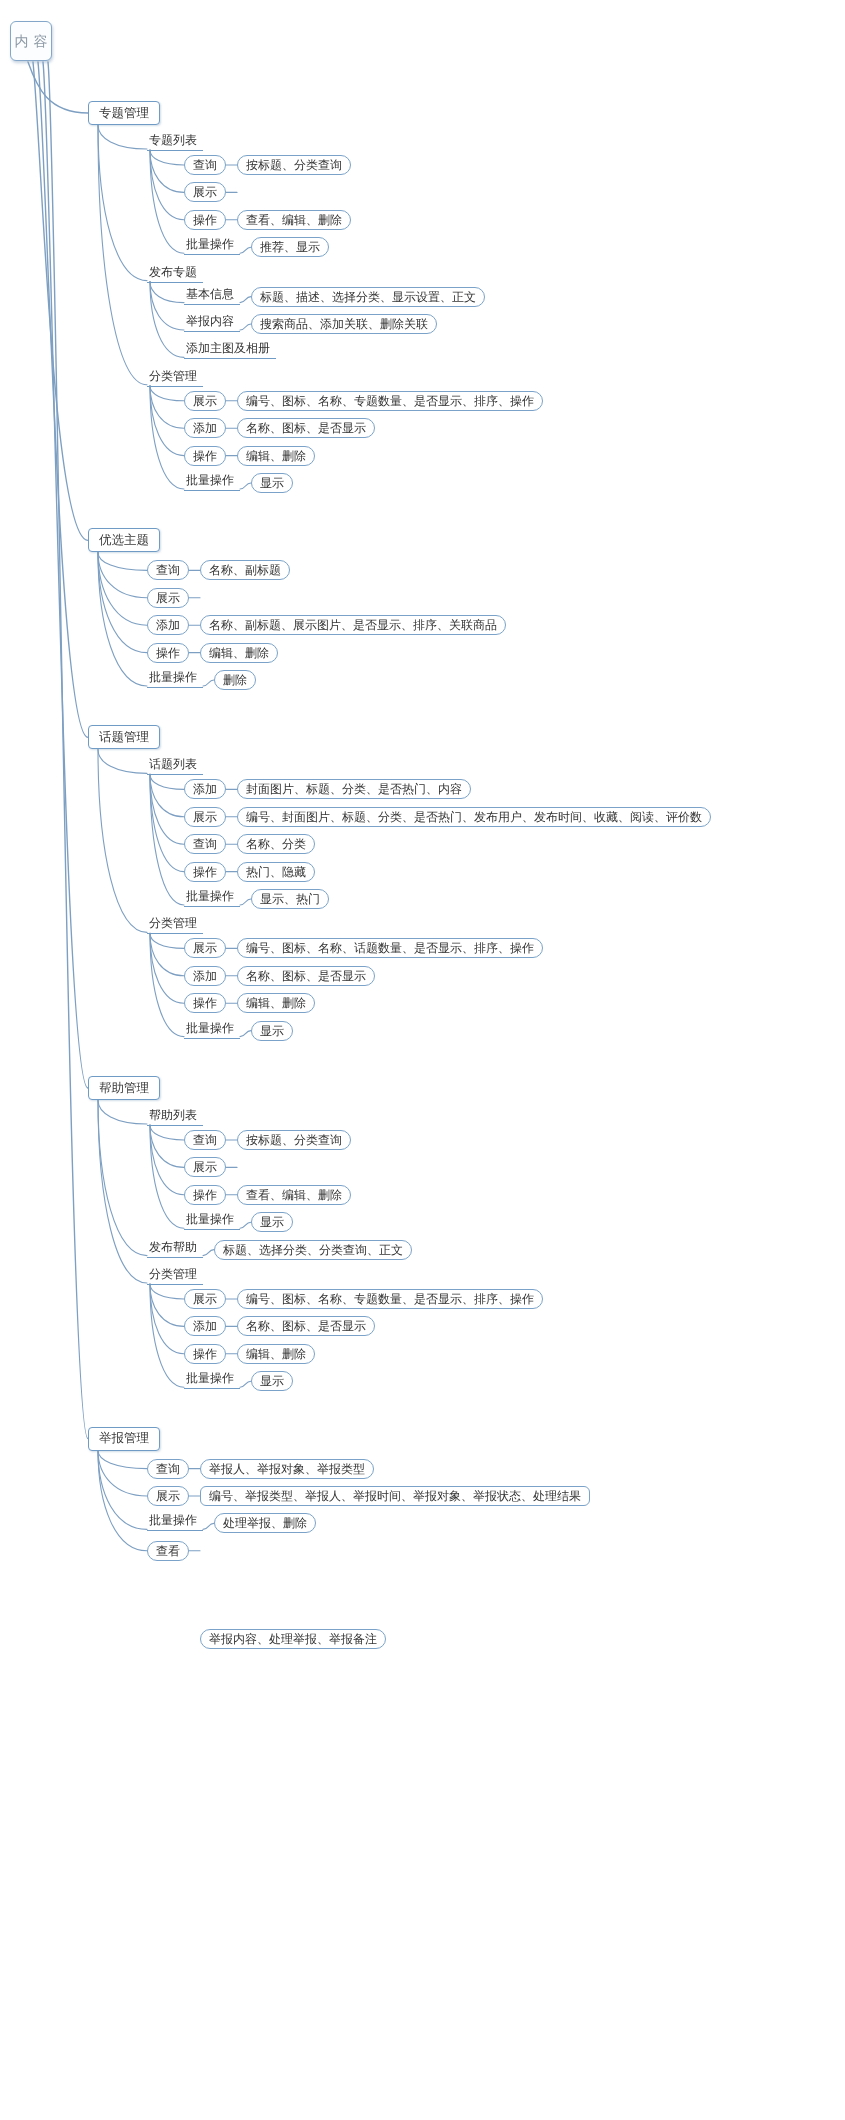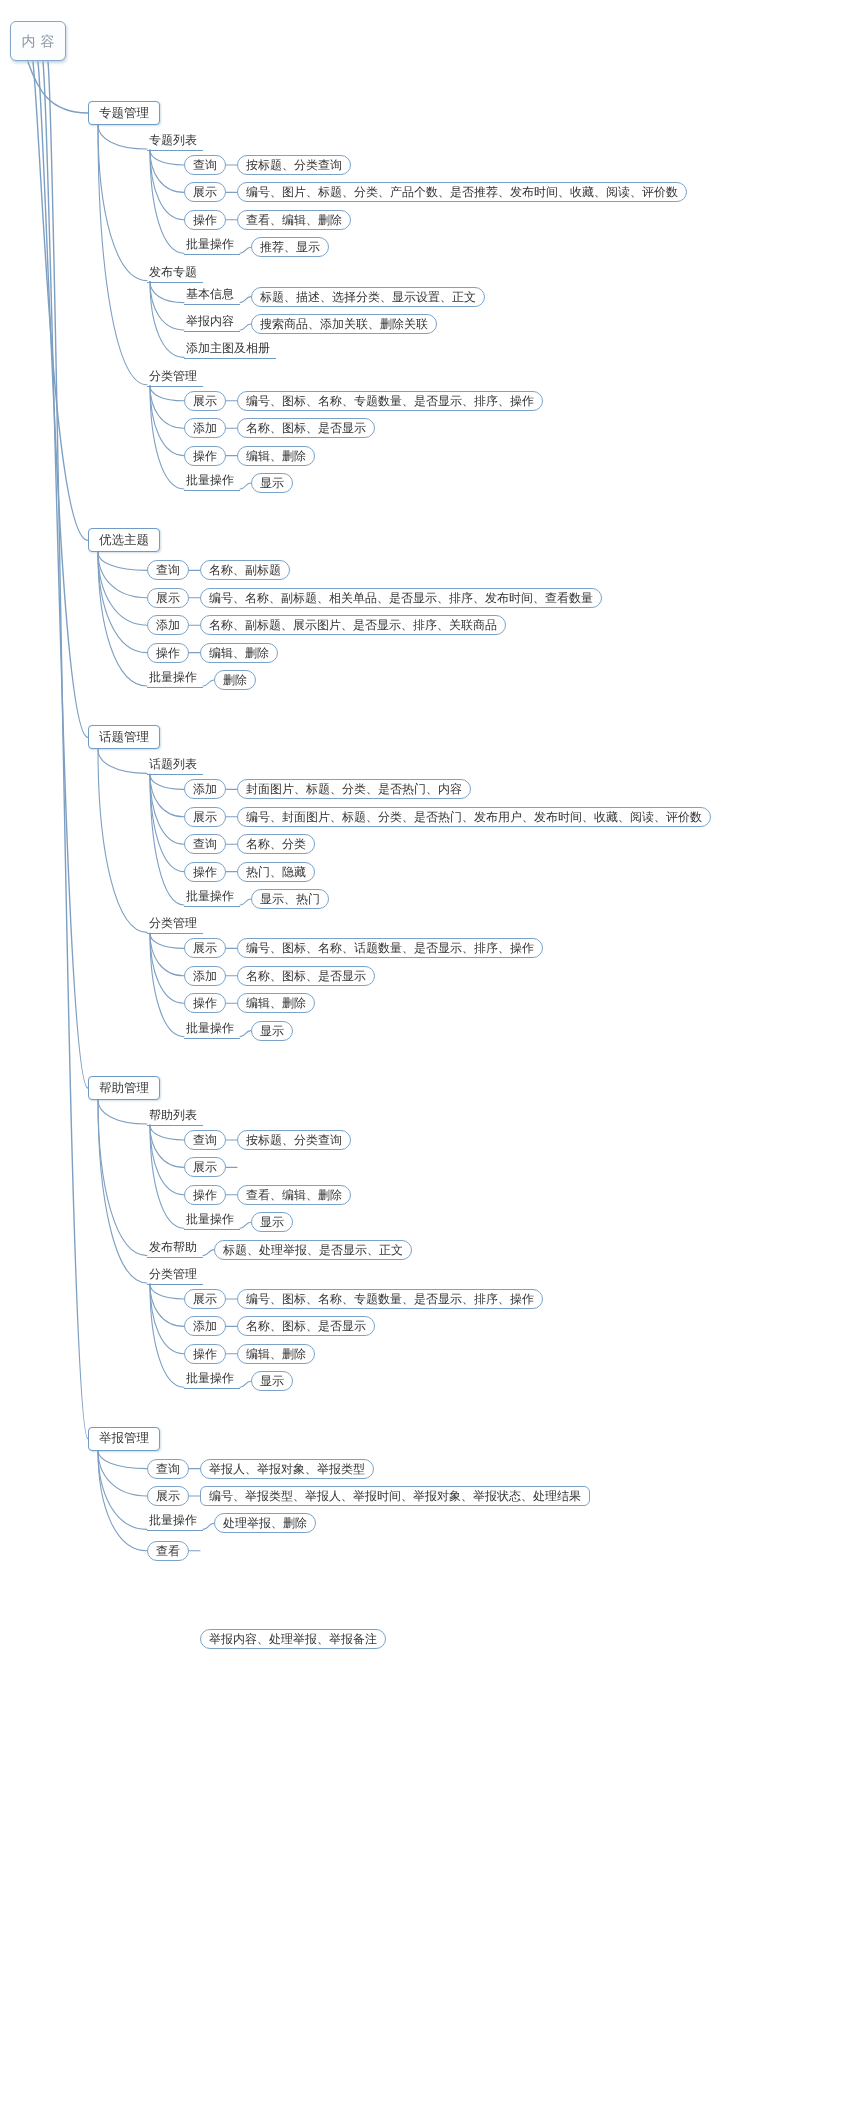--- a/index.html
+++ b/index.html
@@ -7,21 +7,21 @@
     position:relative;width:845px;height:2120px;background:#ffffff;overflow:hidden;
     font-family:"DejaVu Sans","Liberation Sans",sans-serif;
   }
   #links{position:absolute;left:0;top:0;}
   #nodes{position:absolute;left:0;top:0;width:100%;height:100%;}
   .node{
     position:absolute;white-space:nowrap;box-sizing:border-box;
     color:#333;font-size:12px;display:flex;align-items:center;line-height:1;
   }
   .n-root{
-    width:56px;height:40px;border:1px solid #84a7c9;border-radius:6px;background:#fbfdfe;
+    width:42px;height:40px;border:1px solid #84a7c9;border-radius:6px;background:#fbfdfe;
     box-shadow:1px 2px 3px rgba(130,160,190,.45);
     justify-content:center;font-size:14px;color:#8d99a6;letter-spacing:5px;text-indent:5px;
   }
   .n-rect{
     height:24px;padding:0 10px;border:1px solid #6f9bc4;border-radius:4px;background:#ffffff;
     box-shadow:1px 1px 2px rgba(130,160,190,.35);color:#3a3a3a;font-size:12.5px;
   }
   .n-box,.n-leaf{
     height:20px;padding:0 8px;border:1px solid #7ba3c9;border-radius:10px;background:#ffffff;
   }
@@ -122,21 +122,20 @@
       <path d="M 203 1529.4000000000005 C 209 1529.4000000000005, 208 1523.4000000000005, 214 1523.4000000000005" fill="none" stroke="#7d9fc2" stroke-width="1.1" stroke-linecap="round"></path>
       <path d="M 189 1550.8000000000006 C 195 1550.8000000000006, 194 1550.8000000000006, 200 1550.8000000000006" fill="none" stroke="#7d9fc2" stroke-width="1.1" stroke-linecap="round"></path>
     </svg>
   <div id="nodes">
       <div class="node n-root" style="left: 10px; top: 21px;">内容</div>
       <div class="node n-rect" style="left: 88px; top: 101px;">专题管理</div>
       <div class="node n-line" style="left: 147px; top: 133px;">专题列表</div>
       <div class="node n-box" style="left: 184px; top: 155px;">查询</div>
       <div class="node n-leaf" style="left: 237px; top: 155px;">按标题、分类查询</div>
       <div class="node n-box" style="left: 184px; top: 182.4px;">展示</div>
-      <div class="node n-leaf" style="left: 237px; top: 182.4px;">编号、图片、标题、分类、产品个数、是否推荐、发布时间、收藏、阅读、评价数</div>
       <div class="node n-box" style="left: 184px; top: 209.8px;">操作</div>
       <div class="node n-leaf" style="left: 237px; top: 209.8px;">查看、编辑、删除</div>
       <div class="node n-line" style="left: 184px; top: 237.2px;">批量操作</div>
       <div class="node n-leaf" style="left: 251px; top: 237.2px;">推荐、显示</div>
       <div class="node n-line" style="left: 147px; top: 264.6px;">发布专题</div>
       <div class="node n-line" style="left: 184px; top: 286.6px;">基本信息</div>
       <div class="node n-leaf" style="left: 251px; top: 286.6px;">标题、描述、选择分类、显示设置、正文</div>
       <div class="node n-line" style="left: 184px; top: 314px;">举报内容</div>
       <div class="node n-leaf" style="left: 251px; top: 314px;">搜索商品、添加关联、删除关联</div>
       <div class="node n-line" style="left: 184px; top: 341.4px;">添加主图及相册</div>
@@ -146,21 +145,20 @@
       <div class="node n-box" style="left: 184px; top: 418.2px;">添加</div>
       <div class="node n-leaf" style="left: 237px; top: 418.2px;">名称、图标、是否显示</div>
       <div class="node n-box" style="left: 184px; top: 445.6px;">操作</div>
       <div class="node n-leaf" style="left: 237px; top: 445.6px;">编辑、删除</div>
       <div class="node n-line" style="left: 184px; top: 473px;">批量操作</div>
       <div class="node n-leaf" style="left: 251px; top: 473px;">显示</div>
       <div class="node n-rect" style="left: 88px; top: 528.4px;">优选主题</div>
       <div class="node n-box" style="left: 147px; top: 560.4px;">查询</div>
       <div class="node n-leaf" style="left: 200px; top: 560.4px;">名称、副标题</div>
       <div class="node n-box" style="left: 147px; top: 587.8px;">展示</div>
-      <div class="node n-leaf" style="left: 200px; top: 587.8px;">编号、名称、副标题、相关单品、是否显示、排序、发布时间、查看数量</div>
       <div class="node n-box" style="left: 147px; top: 615.2px;">添加</div>
       <div class="node n-leaf" style="left: 200px; top: 615.2px;">名称、副标题、展示图片、是否显示、排序、关联商品</div>
       <div class="node n-box" style="left: 147px; top: 642.6px;">操作</div>
       <div class="node n-leaf" style="left: 200px; top: 642.6px;">编辑、删除</div>
       <div class="node n-line" style="left: 147px; top: 670px;">批量操作</div>
       <div class="node n-leaf" style="left: 214px; top: 670px;">删除</div>
       <div class="node n-rect" style="left: 88px; top: 725.4px;">话题管理</div>
       <div class="node n-line" style="left: 147px; top: 757.4px;">话题列表</div>
       <div class="node n-box" style="left: 184px; top: 779.4px;">添加</div>
       <div class="node n-leaf" style="left: 237px; top: 779.4px;">封面图片、标题、分类、是否热门、内容</div>
@@ -184,21 +182,21 @@
       <div class="node n-rect" style="left: 88px; top: 1076px;">帮助管理</div>
       <div class="node n-line" style="left: 147px; top: 1108px;">帮助列表</div>
       <div class="node n-box" style="left: 184px; top: 1130px;">查询</div>
       <div class="node n-leaf" style="left: 237px; top: 1130px;">按标题、分类查询</div>
       <div class="node n-box" style="left: 184px; top: 1157.4px;">展示</div>
       <div class="node n-box" style="left: 184px; top: 1184.8px;">操作</div>
       <div class="node n-leaf" style="left: 237px; top: 1184.8px;">查看、编辑、删除</div>
       <div class="node n-line" style="left: 184px; top: 1212.2px;">批量操作</div>
       <div class="node n-leaf" style="left: 251px; top: 1212.2px;">显示</div>
       <div class="node n-line" style="left: 147px; top: 1239.6px;">发布帮助</div>
-      <div class="node n-leaf" style="left: 214px; top: 1239.6px;">标题、处理举报、是否显示、正文</div>
+      <div class="node n-leaf" style="left: 214px; top: 1239.6px;">标题、选择分类、分类查询、正文</div>
       <div class="node n-line" style="left: 147px; top: 1267px;">分类管理</div>
       <div class="node n-box" style="left: 184px; top: 1289px;">展示</div>
       <div class="node n-leaf" style="left: 237px; top: 1289px;">编号、图标、名称、专题数量、是否显示、排序、操作</div>
       <div class="node n-box" style="left: 184px; top: 1316.4px;">添加</div>
       <div class="node n-leaf" style="left: 237px; top: 1316.4px;">名称、图标、是否显示</div>
       <div class="node n-box" style="left: 184px; top: 1343.8px;">操作</div>
       <div class="node n-leaf" style="left: 237px; top: 1343.8px;">编辑、删除</div>
       <div class="node n-line" style="left: 184px; top: 1371.2px;">批量操作</div>
       <div class="node n-leaf" style="left: 251px; top: 1371.2px;">显示</div>
       <div class="node n-rect" style="left: 88px; top: 1426.6px;">举报管理</div>

